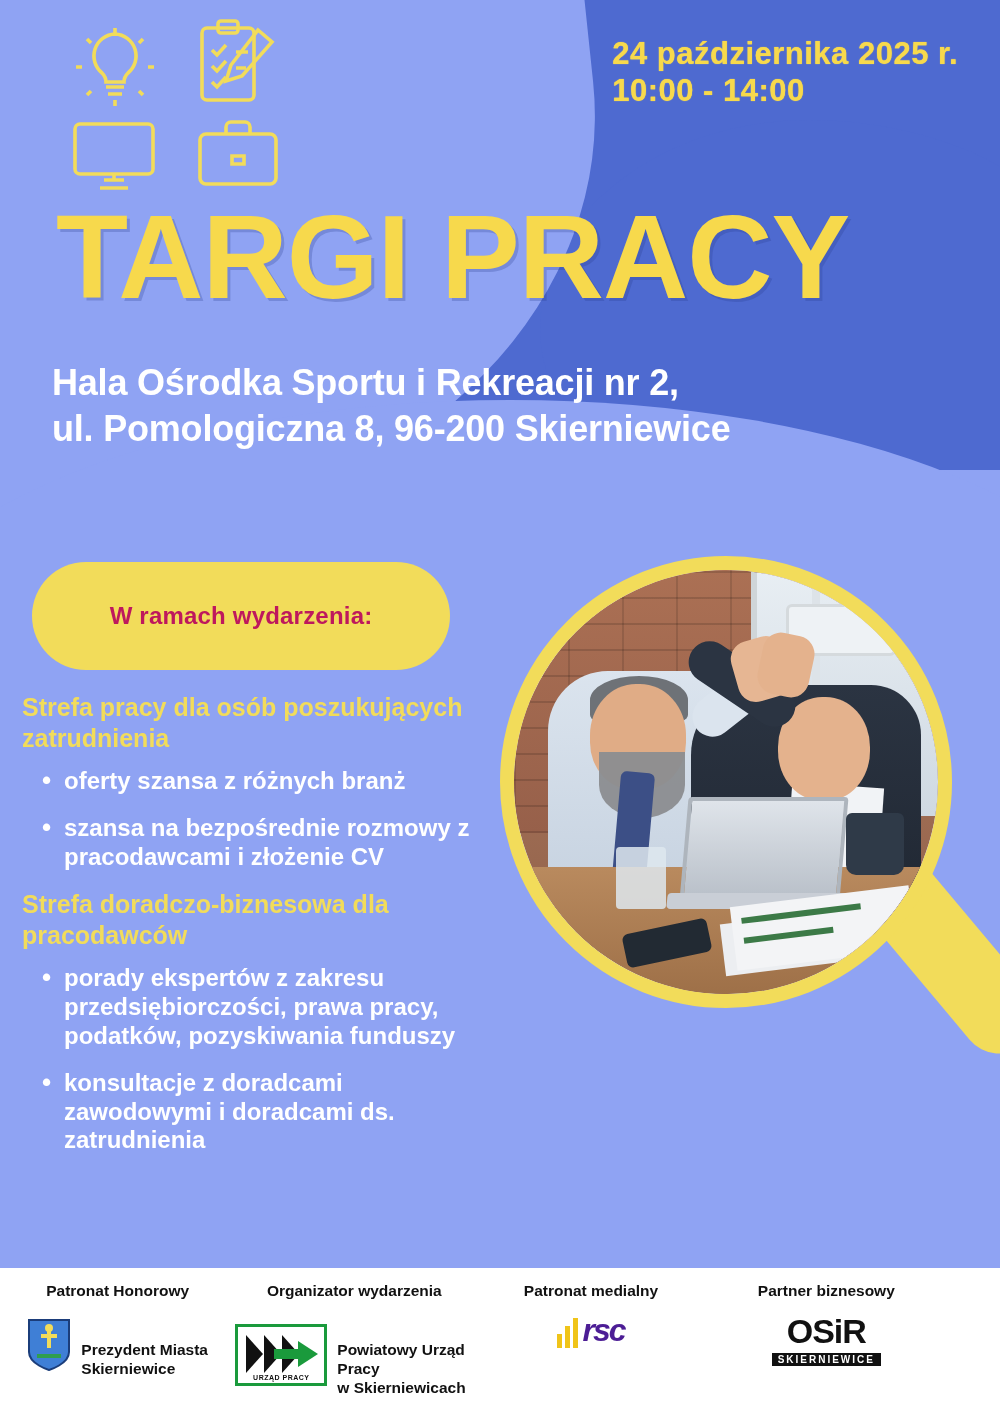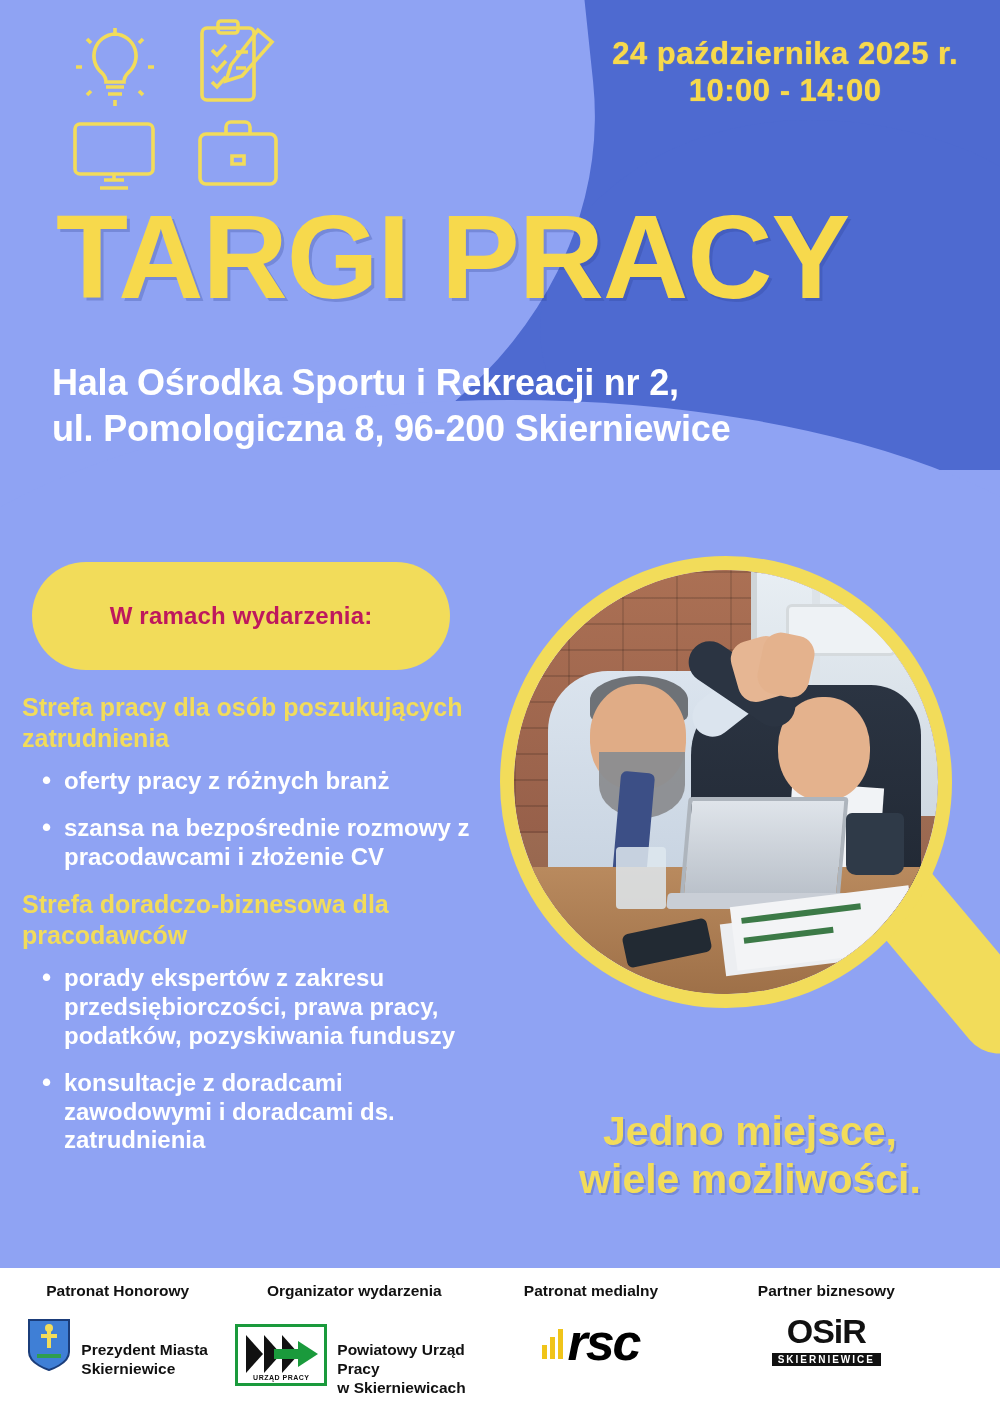--- a/index.html
+++ b/index.html
@@ -69,21 +69,20 @@
   .icon-cell { position: absolute; }
   .icon-bulb { top: 6px; left: 10px; }
   .icon-clipboard { top: 0px; left: 130px; }
   .icon-monitor { top: 100px; left: 8px; }
   .icon-briefcase { top: 96px; left: 132px; }
 
   
   .date-block {
     position: absolute;
     top: 36px; right: 42px;
-    text-align: center;
     color: #f7d94c;
     font-weight: bold;
     font-size: 31px;
     line-height: 1.18;
     letter-spacing: 0.5px;
     text-shadow: 0 0 1px #f7d94c;
   }
 
   
   .title {
@@ -388,21 +387,21 @@
   }
   .pup-box .chev2 { left: 26px; }
   .pup-box .chev3 { left: 44px; }
   .pup-box .cap {
     position: absolute; bottom: 2px; left: 0; width: 100%;
     text-align: center; font-size: 7px; font-weight: bold; color: #111;
     letter-spacing: .5px;
   }
   .rsc-logo { display: flex; align-items: center; gap: 4px; }
   .rsc-text {
-    font-size: 52px; font-weight: bold; color: #000000;
+    font-size: 32px; font-weight: bold; color: #4c1d95;
     font-style: italic; letter-spacing: -2px;
   }
   .rsc-bars { display: flex; align-items: flex-end; gap: 3px; height: 34px; }
   .rsc-bars i { display: block; width: 5px; background: #f0c419; }
   .tsm {
     background: #fff; display: flex; align-items: center; gap: 4px;
   }
   .tsm-text { line-height: 1.0; }
   .tsm-text .l1 { font-size: 20px; font-weight: bold; color: #111; }
   .tsm-text .l2 { font-size: 21px; font-weight: bold; color: #111; }
@@ -481,21 +480,21 @@
   </div>
 
   <div class="pill">
     <span>W ramach wydarzenia:</span>
   </div>
 
   <div class="content">
     <div class="section-head">Strefa pracy dla osób
 poszukujących zatrudnienia</div>
     <ul class="bullets">
-      <li>oferty pracy z różnych branż</li>
+      <li>oferty szansa z różnych branż</li>
       <li>szansa na bezpośrednie rozmowy z pracodawcami i złożenie CV</li>
     </ul>
     <div class="section-head">Strefa doradczo-biznesowa dla
 pracodawców</div>
     <ul class="bullets">
       <li>porady ekspertów z zakresu przedsiębiorczości, prawa pracy, podatków, pozyskiwania funduszy</li>
       <li>konsultacje z doradcami zawodowymi i doradcami ds. zatrudnienia</li>
     </ul>
   </div>
 
@@ -528,24 +527,20 @@
         <div class="ph-mug"></div>
         <div class="ph-phone"></div>
         <div class="ph-papers">
             <span class="ph-paper-line" style="top:12px"></span>
             <span class="ph-paper-line" style="top:32px;width:90px"></span>
           </div>
       </div>
     </div>
   </div>
 
-  <div class="slogan">
-    <div>Jedno miejsce,</div>
-    <div>wiele możliwości.</div>
-  </div>
 
   <div class="footer-band"></div>
   <div class="footer-cols">
 
     <div class="fcol">
       <div class="ftitle">Patronat Honorowy</div>
       <div class="frow">
         <svg class="crest" viewBox="0 0 44 54">
           <path d="M2 2h40v32c0 12-20 18-20 18S2 46 2 34z" fill="#3f7fd6" stroke="#1b3d7a" stroke-width="2"></path>
           <path d="M22 10v20M14 18h16" stroke="#f2dc5a" stroke-width="4"></path>

